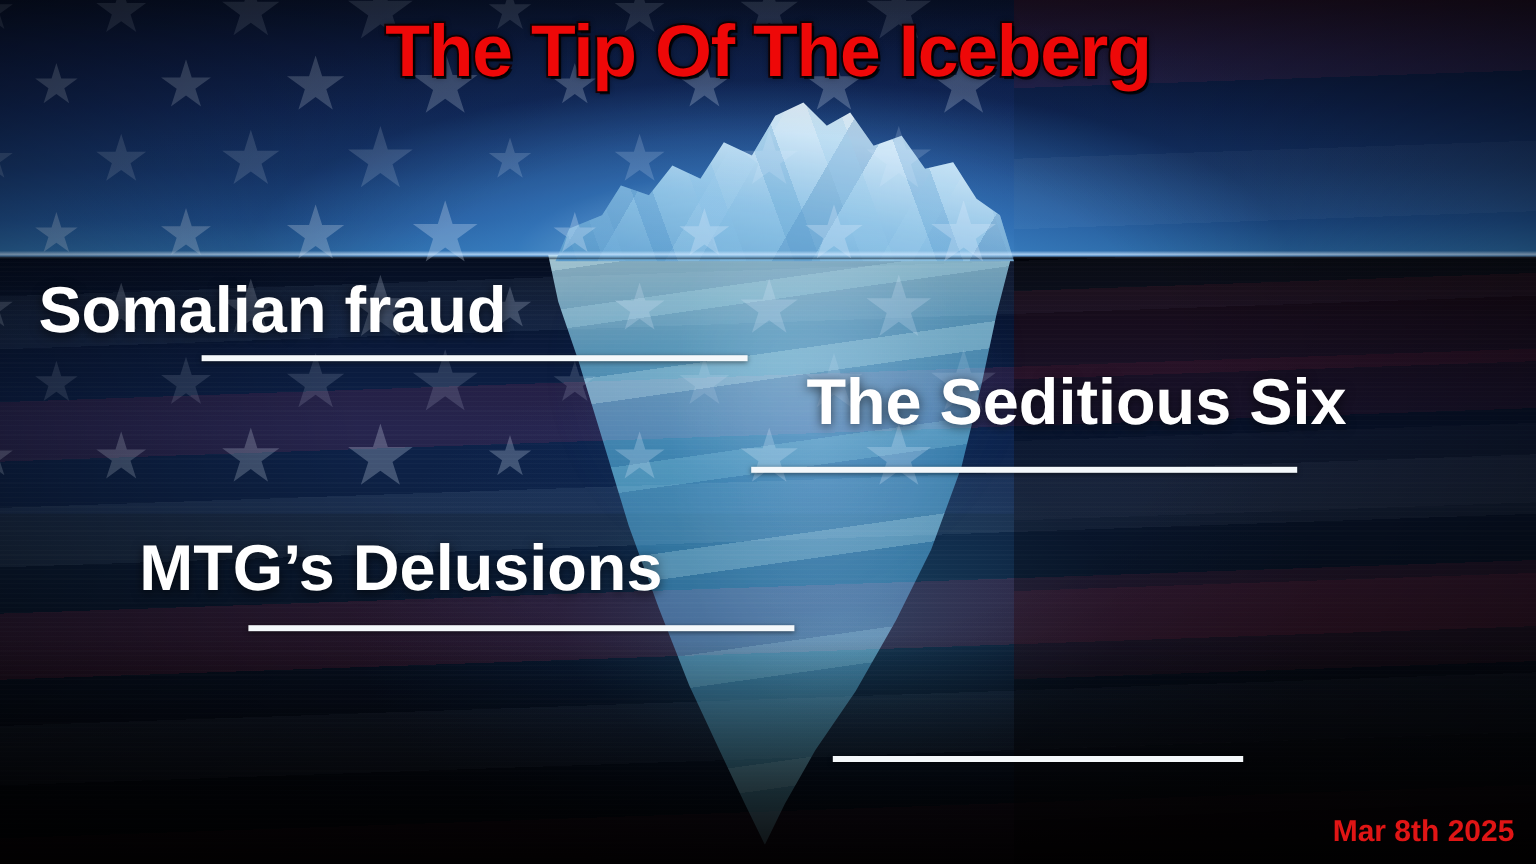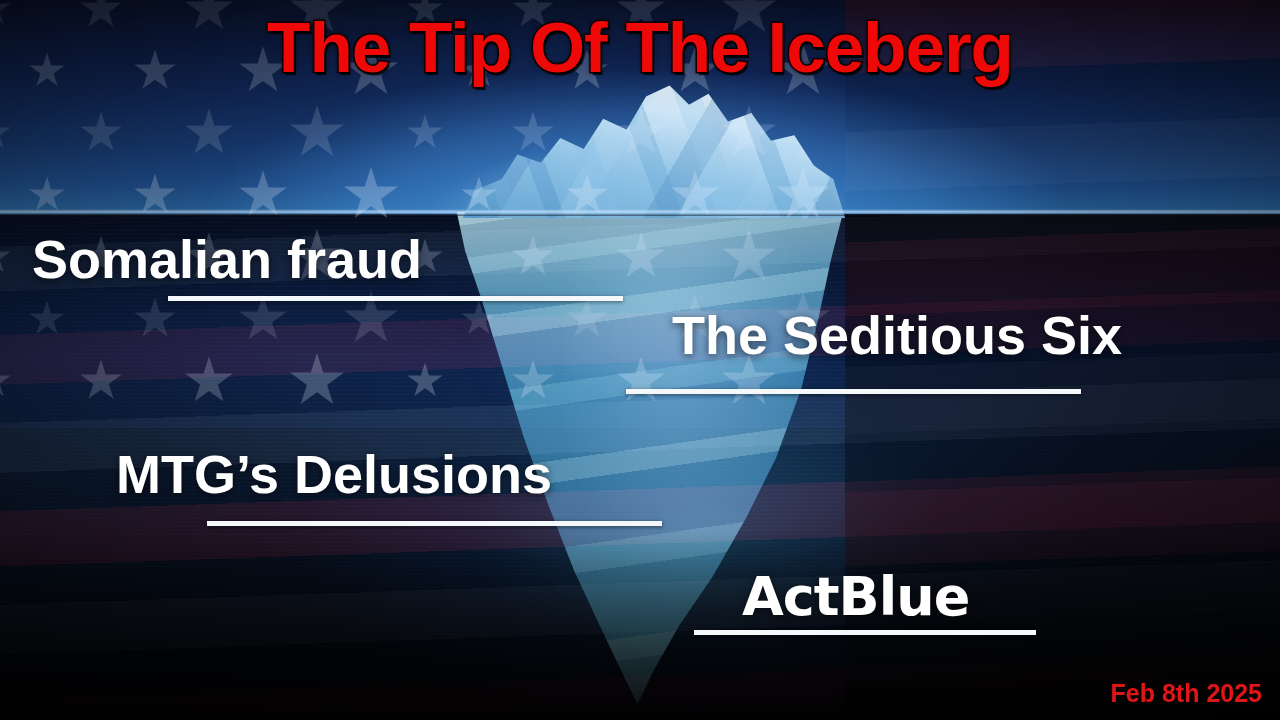--- a/index.html
+++ b/index.html
@@ -138,21 +138,21 @@
   .bottom-dark{
     position:absolute;left:0;bottom:0;width:1280px;height:190px;
     background:linear-gradient(180deg, rgba(0,0,0,0) 0%, rgba(0,0,0,.6) 65%, rgba(0,0,0,.88) 100%);
     pointer-events:none;
   }
 
   
   .title{
     position:absolute;left:0;top:12px;width:1280px;
     text-align:center;
-    font-size:71px;font-weight:bold;line-height:1;
+    font-size:61px;font-weight:bold;line-height:1;
     letter-spacing:-1px;
     color:#ee0808;
     -webkit-text-stroke:3px #1a0206;
     paint-order:stroke fill;
     text-shadow:0 0 5px rgba(0,0,0,.9), 2px 3px 0 rgba(0,0,0,.75);
     white-space:nowrap;
   }
 
   .label{
     position:absolute;
@@ -279,18 +279,17 @@
 
   <div class="label" id="lbl-somalian">Somalian fraud</div>
   <div class="rule" id="rule-somalian"></div>
 
   <div class="label" id="lbl-seditious">The Seditious Six</div>
   <div class="rule" id="rule-seditious"></div>
 
   <div class="label" id="lbl-mtg">MTG’s Delusions</div>
   <div class="rule" id="rule-mtg"></div>
 
-  <div class="label" id="lbl-actblue">ActBlue</div>
   <div class="rule" id="rule-actblue"></div>
 
-  <div class="date">Feb 8th 2025</div>
+  <div class="date">Mar 8th 2025</div>
 
 </div>
 
 </body></html>

